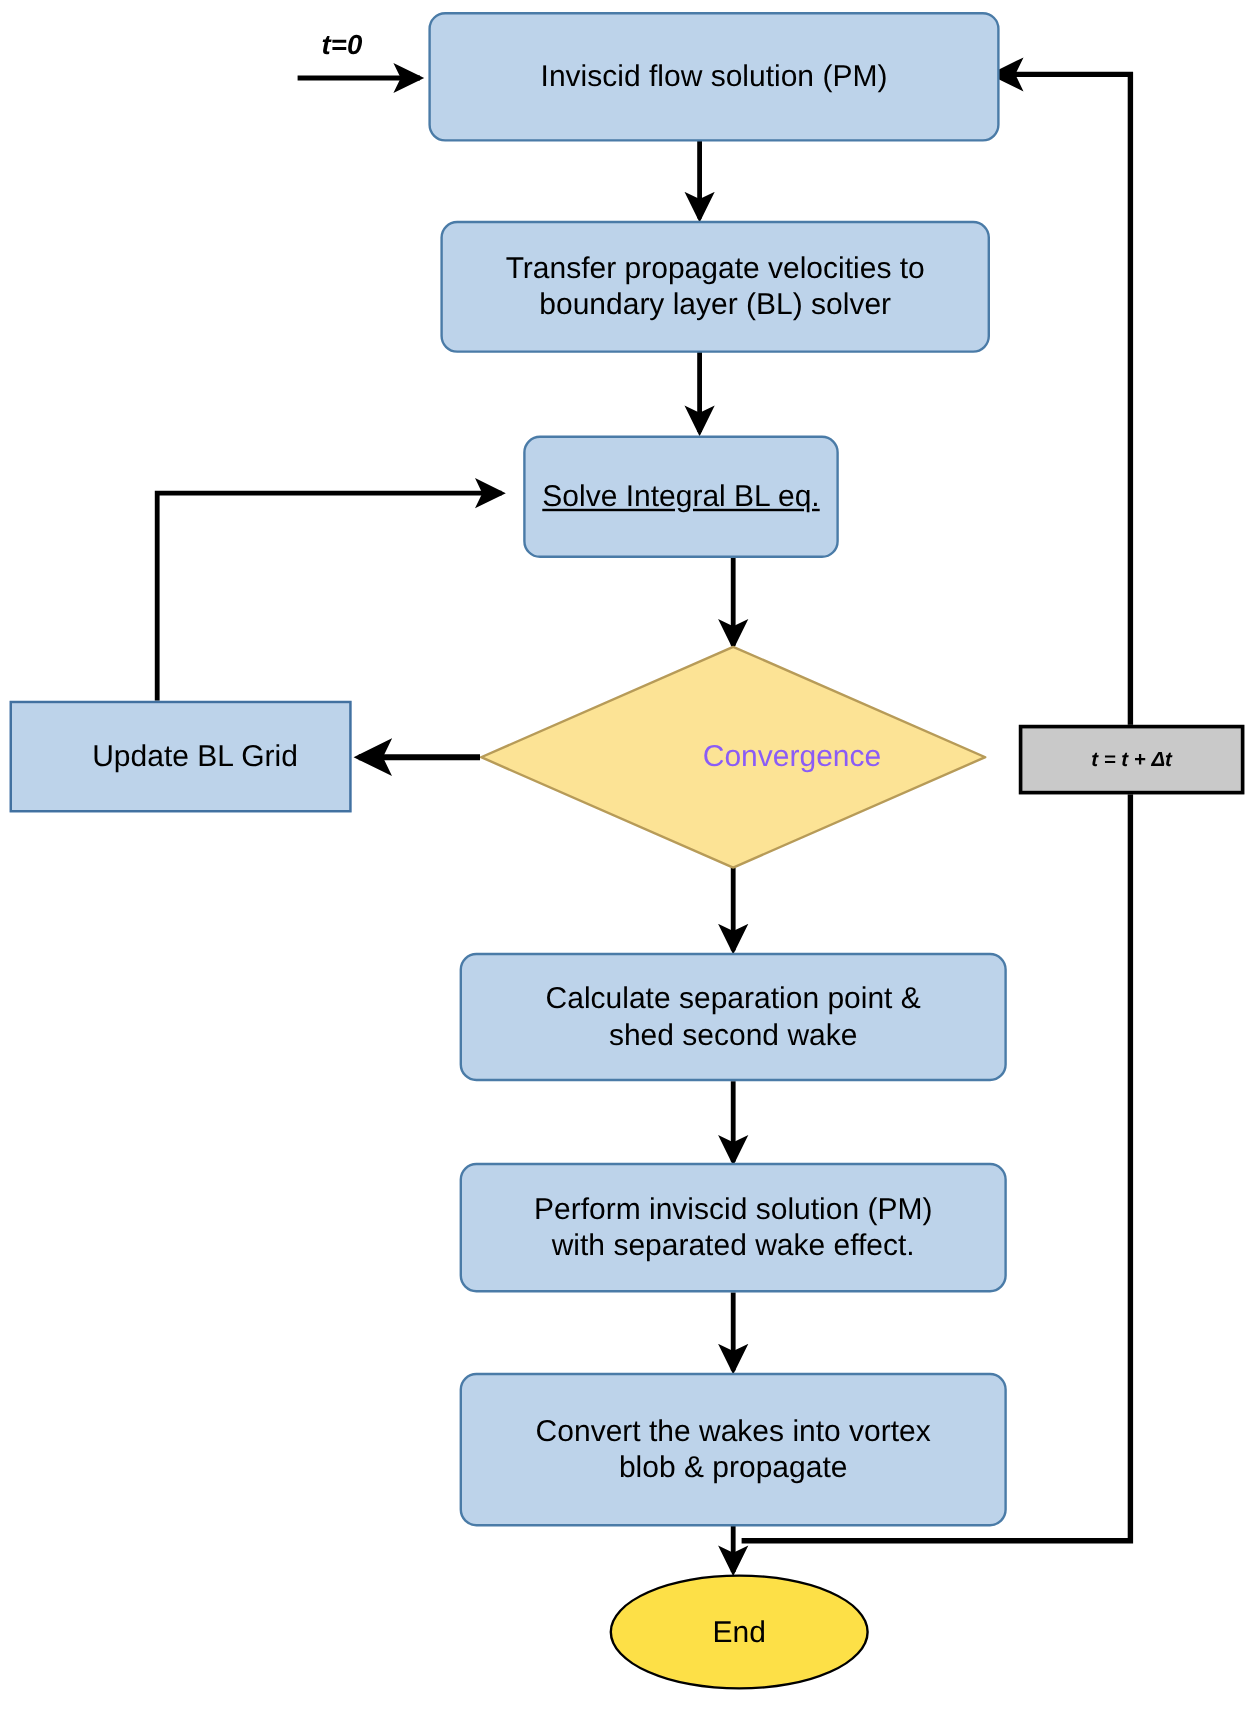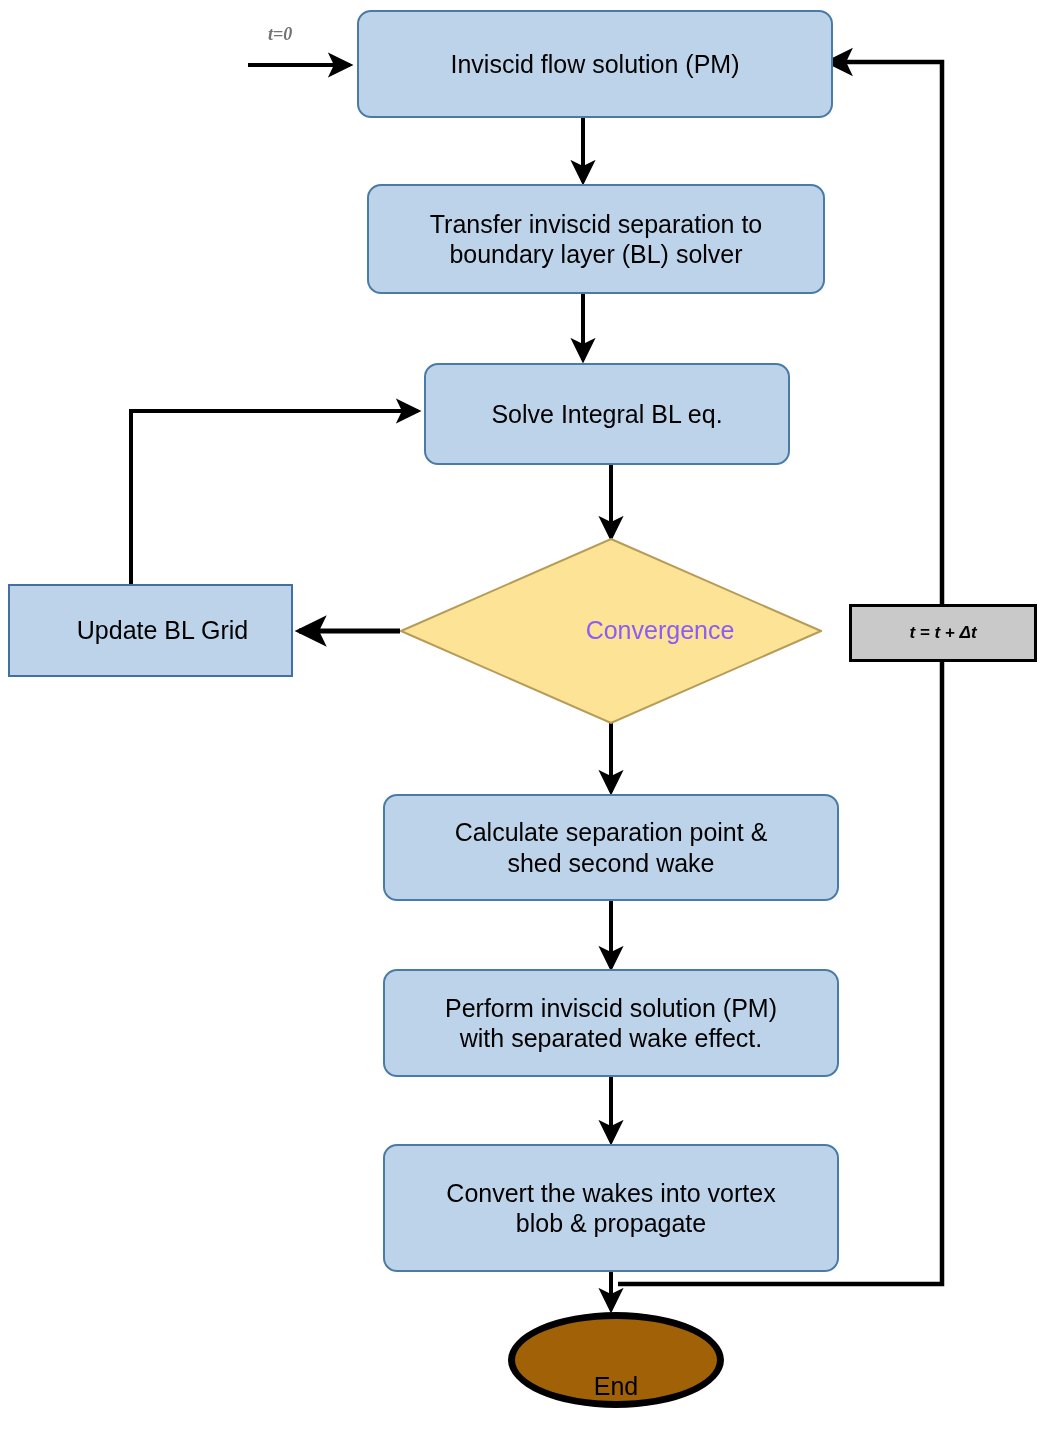--- a/index.html
+++ b/index.html
@@ -10,28 +10,28 @@
 
   .node{position:absolute;box-sizing:border-box;display:flex;
         align-items:center;justify-content:center;text-align:center;
         color:#000;line-height:1.22;}
   .proc{background:#bdd3ea;border:2.5px solid #4a7ba7;border-radius:14px;
         font-size:25px;padding:4px 10px;}
   .proc-sharp{background:#bdd3ea;border:2.5px solid #4271a0;border-radius:0;
         font-size:25px;}
   .term{border-radius:50%;font-size:25px;}
   .start{background:#f8cdae;border:2.5px solid #53702b;}
-  .end{background:#a16207;border:7px solid #000000;align-items:flex-end;}
+  .end{background:#fde047;border:2px solid #000000;}
   .decision-wrap{position:absolute;}
   .decision-label{position:absolute;font-size:25px;color:#8b5cf6;
         white-space:nowrap;}
   .gray-box{background:#c9c9c9;border:3px solid #000;border-radius:0;
         font-size:17px;font-style:italic;font-weight:bold;}
-  .edge-label{position:absolute;font-size:18px;font-style:italic;
-        font-weight:bold;color:#737373;white-space:nowrap;font-family:Liberation Serif, serif;}
+  .edge-label{position:absolute;font-size:23px;font-style:italic;
+        font-weight:bold;color:#000000;white-space:nowrap;}
 </style>
 </head>
 <body>
 
 <div id="canvas">
 
   <svg id="edges" viewBox="0 0 1044 1432">
     <defs>
       <marker id="arrow" viewBox="0 0 12 12" refX="9.5" refY="6" markerWidth="7" markerHeight="7" orient="auto-start-reverse">
         <path d="M 0 0.6 L 11 6 L 0 11.4 L 2.6 6 Z" fill="#000"></path>
@@ -85,26 +85,26 @@
 
 
   <div class="edge-label" style="left:268px;top:24px;">t=0</div>
 
   <div class="node proc" style="left:357px;top:10px;width:476px;height:108px;">
     <span>Inviscid flow solution (PM)</span>
   </div>
 
   <div class="node proc" style="left:367px;top:184px;width:458px;height:110px;">
     <span>
-      <span>Transfer inviscid separation to</span><br>
+      <span>Transfer propagate velocities to</span><br>
       <span>boundary layer (BL) solver</span>
     </span>
   </div>
 
-  <div class="node proc" style="left:424px;top:363px;width:366px;height:102px;">
+  <div class="node proc" style="left:436px;top:363px;width:263px;height:102px;text-decoration:underline;">
     <span>Solve Integral BL eq.</span>
   </div>
 
   <div class="decision-wrap" style="left:400px;top:538px;width:422px;height:186px;">
     <svg width="422" height="186" viewBox="0 0 422 186">
       <polygon points="211,1 421,93 211,185 1,93" fill="#fce395" stroke="#b79b58" stroke-width="2"></polygon>
     </svg>
     <div class="decision-label" style="left:130px;top:78px;width:260px;text-align:center;">Convergence</div>
   </div>
 

